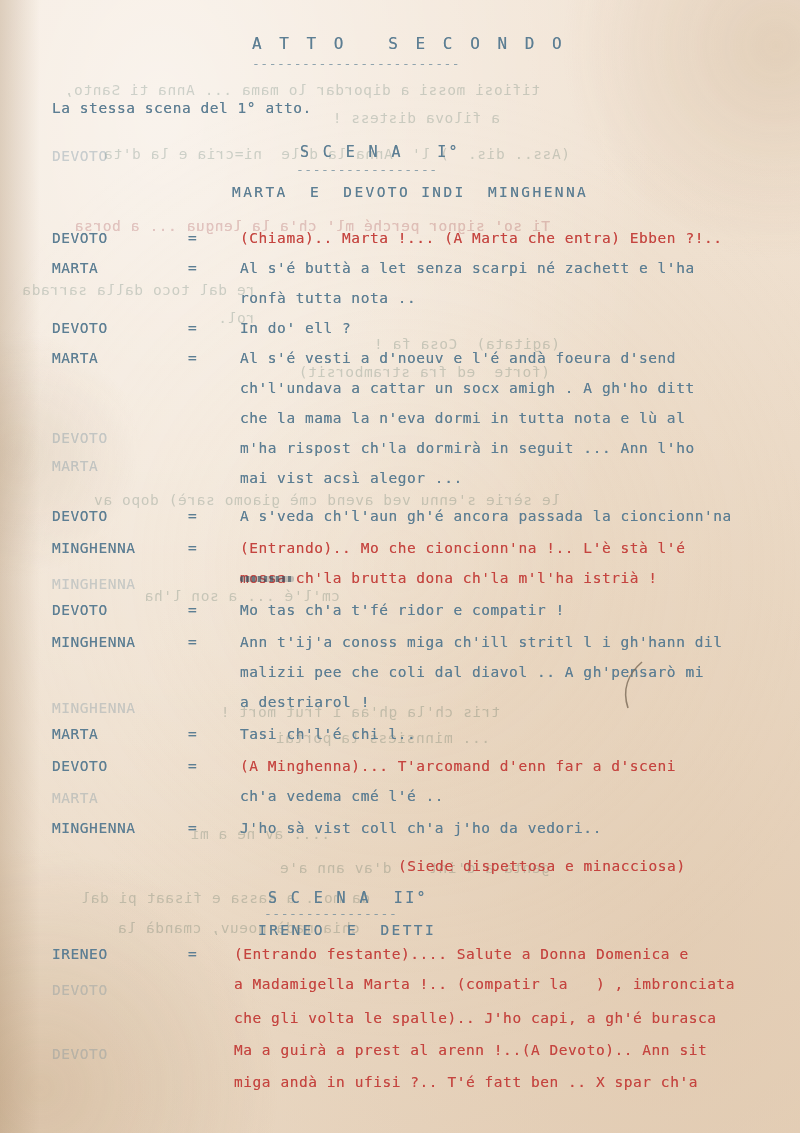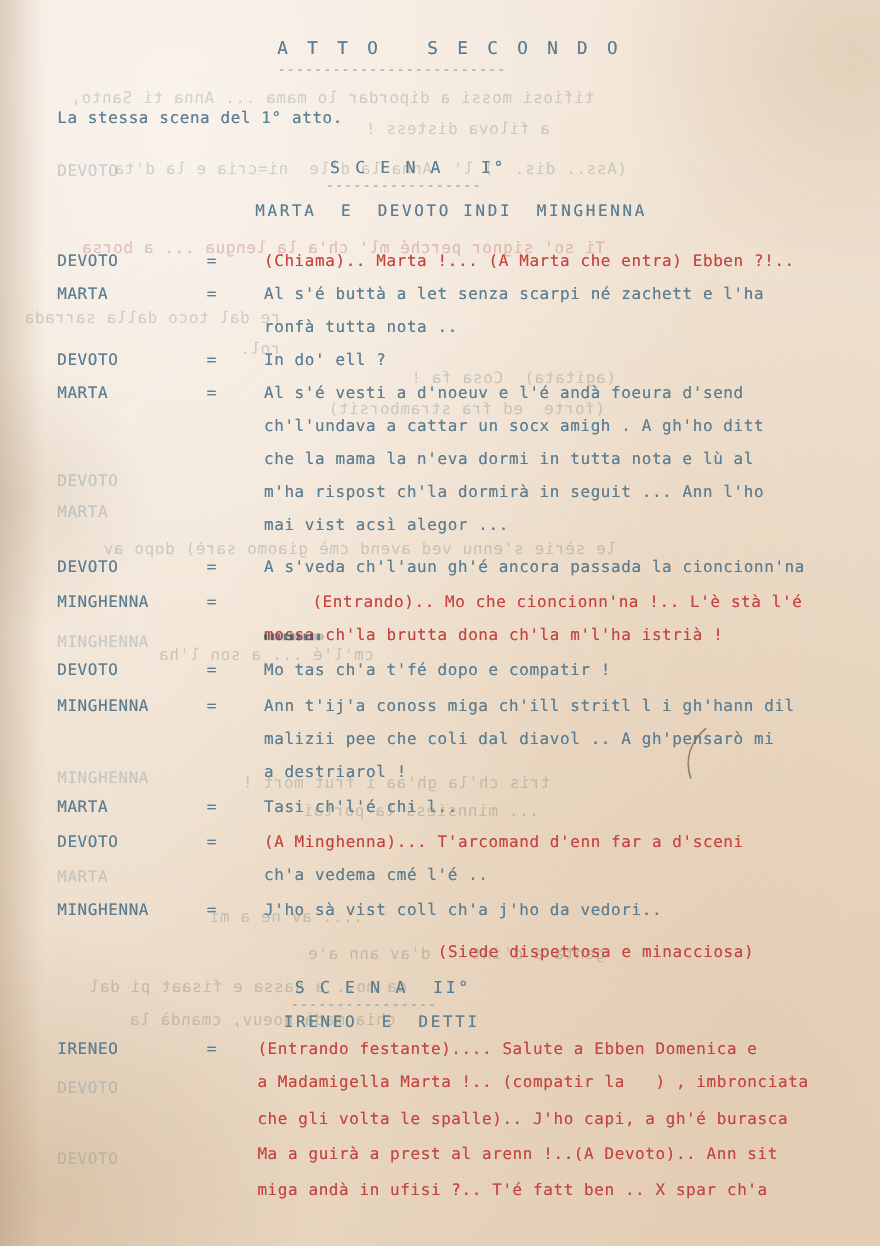--- a/index.html
+++ b/index.html
@@ -186,27 +186,27 @@
     <div class="line blue" style="left:240px; top:410px;">che la mama la n'eva dormi in tutta nota e lù al</div>
     <div class="line blue" style="left:240px; top:440px;">m'ha rispost ch'la dormirà in seguit ... Ann l'ho</div>
     <div class="line blue" style="left:240px; top:470px;">mai vist acsì alegor ...</div>
 
     <div class="line blue" style="left:52px; top:508px;">DEVOTO</div>
     <div class="line blue" style="left:188px; top:508px;">=</div>
     <div class="line blue" style="left:240px; top:508px;">A s'veda ch'l'aun gh'é ancora passada la cioncionn'na</div>
 
     <div class="line blue" style="left:52px; top:540px;">MINGHENNA</div>
     <div class="line blue" style="left:188px; top:540px;">=</div>
-    <div class="line red" style="left:240px; top:540px;margin-left:44px;">(Entrando).. Mo che cioncionn'na !.. L'è stà l'é</div>
+    <div class="line red" style="left:240px; top:540px;">(Entrando).. Mo che cioncionn'na !.. L'è stà l'é</div>
     <div class="line red" style="left:240px; top:570px;">mossa ch'la brutta dona ch'la m'l'ha istrià !</div>
     <div class="strike" style="left:240px; top:576px; width:54px;"></div>
 
     <div class="line blue" style="left:52px; top:602px;">DEVOTO</div>
     <div class="line blue" style="left:188px; top:602px;">=</div>
-    <div class="line blue" style="left:240px; top:602px;">Mo tas ch'a t'fé dopo e compatir !</div>
+    <div class="line blue" style="left:240px; top:602px;">Mo tas ch'a t'fé ridor e compatir !</div>
 
     <div class="line blue" style="left:52px; top:634px;">MINGHENNA</div>
     <div class="line blue" style="left:188px; top:634px;">=</div>
     <div class="line blue" style="left:240px; top:634px;">Ann t'ij'a conoss miga ch'ill stritl l i gh'hann dil</div>
     <div class="line blue" style="left:240px; top:664px;">malizii pee che coli dal diavol .. A gh'pensarò mi</div>
     <div class="line blue" style="left:240px; top:694px;">a destriarol !</div>
 
     <svg class="pencil" style="left:612px; top:660px;" width="40" height="52" viewBox="0 0 40 52">
       <path d="M30 2 C 16 14, 10 30, 16 48" stroke="#7a6a58" stroke-width="1.6" fill="none" opacity=".8"></path>
     </svg>
@@ -224,20 +224,20 @@
     <div class="line blue" style="left:188px; top:820px;">=</div>
     <div class="line red" style="left:398px; top:858px;">(Siede dispettosa e minacciosa)</div>
     <div class="line blue" style="left:240px; top:820px;">J'ho sà vist coll ch'a j'ho da vedori..</div>
 
     <div class="line blue spaced2" style="left:268px; top:890px; font-size:15px;">S C E N A  II°</div>
     <div class="underline-dots" style="left:264px; top:906px;">----------------</div>
     <div class="line blue spaced2" style="left:258px; top:922px;">IRENEO  E  DETTI</div>
 
     <div class="line blue" style="left:52px; top:946px;">IRENEO</div>
     <div class="line blue" style="left:188px; top:946px;">=</div>
-    <div class="line red" style="left:234px; top:946px;">(Entrando festante).... Salute a Ebben Domenica e</div>
+    <div class="line red" style="left:234px; top:946px;">(Entrando festante).... Salute a Donna Domenica e</div>
     <div class="line red" style="left:234px; top:976px;">a Madamigella Marta !.. (compatir la   ) , imbronciata</div>
     <div class="line red" style="left:234px; top:1010px;">che gli volta le spalle).. J'ho capi, a gh'é burasca</div>
     <div class="line red" style="left:234px; top:1042px;">Ma a guirà a prest al arenn !..(A Devoto).. Ann sit</div>
     <div class="line red" style="left:234px; top:1074px;">miga andà in ufisi ?.. T'é fatt ben .. X spar ch'a</div>
 
   </div>
 </div>
 
 </body></html>

